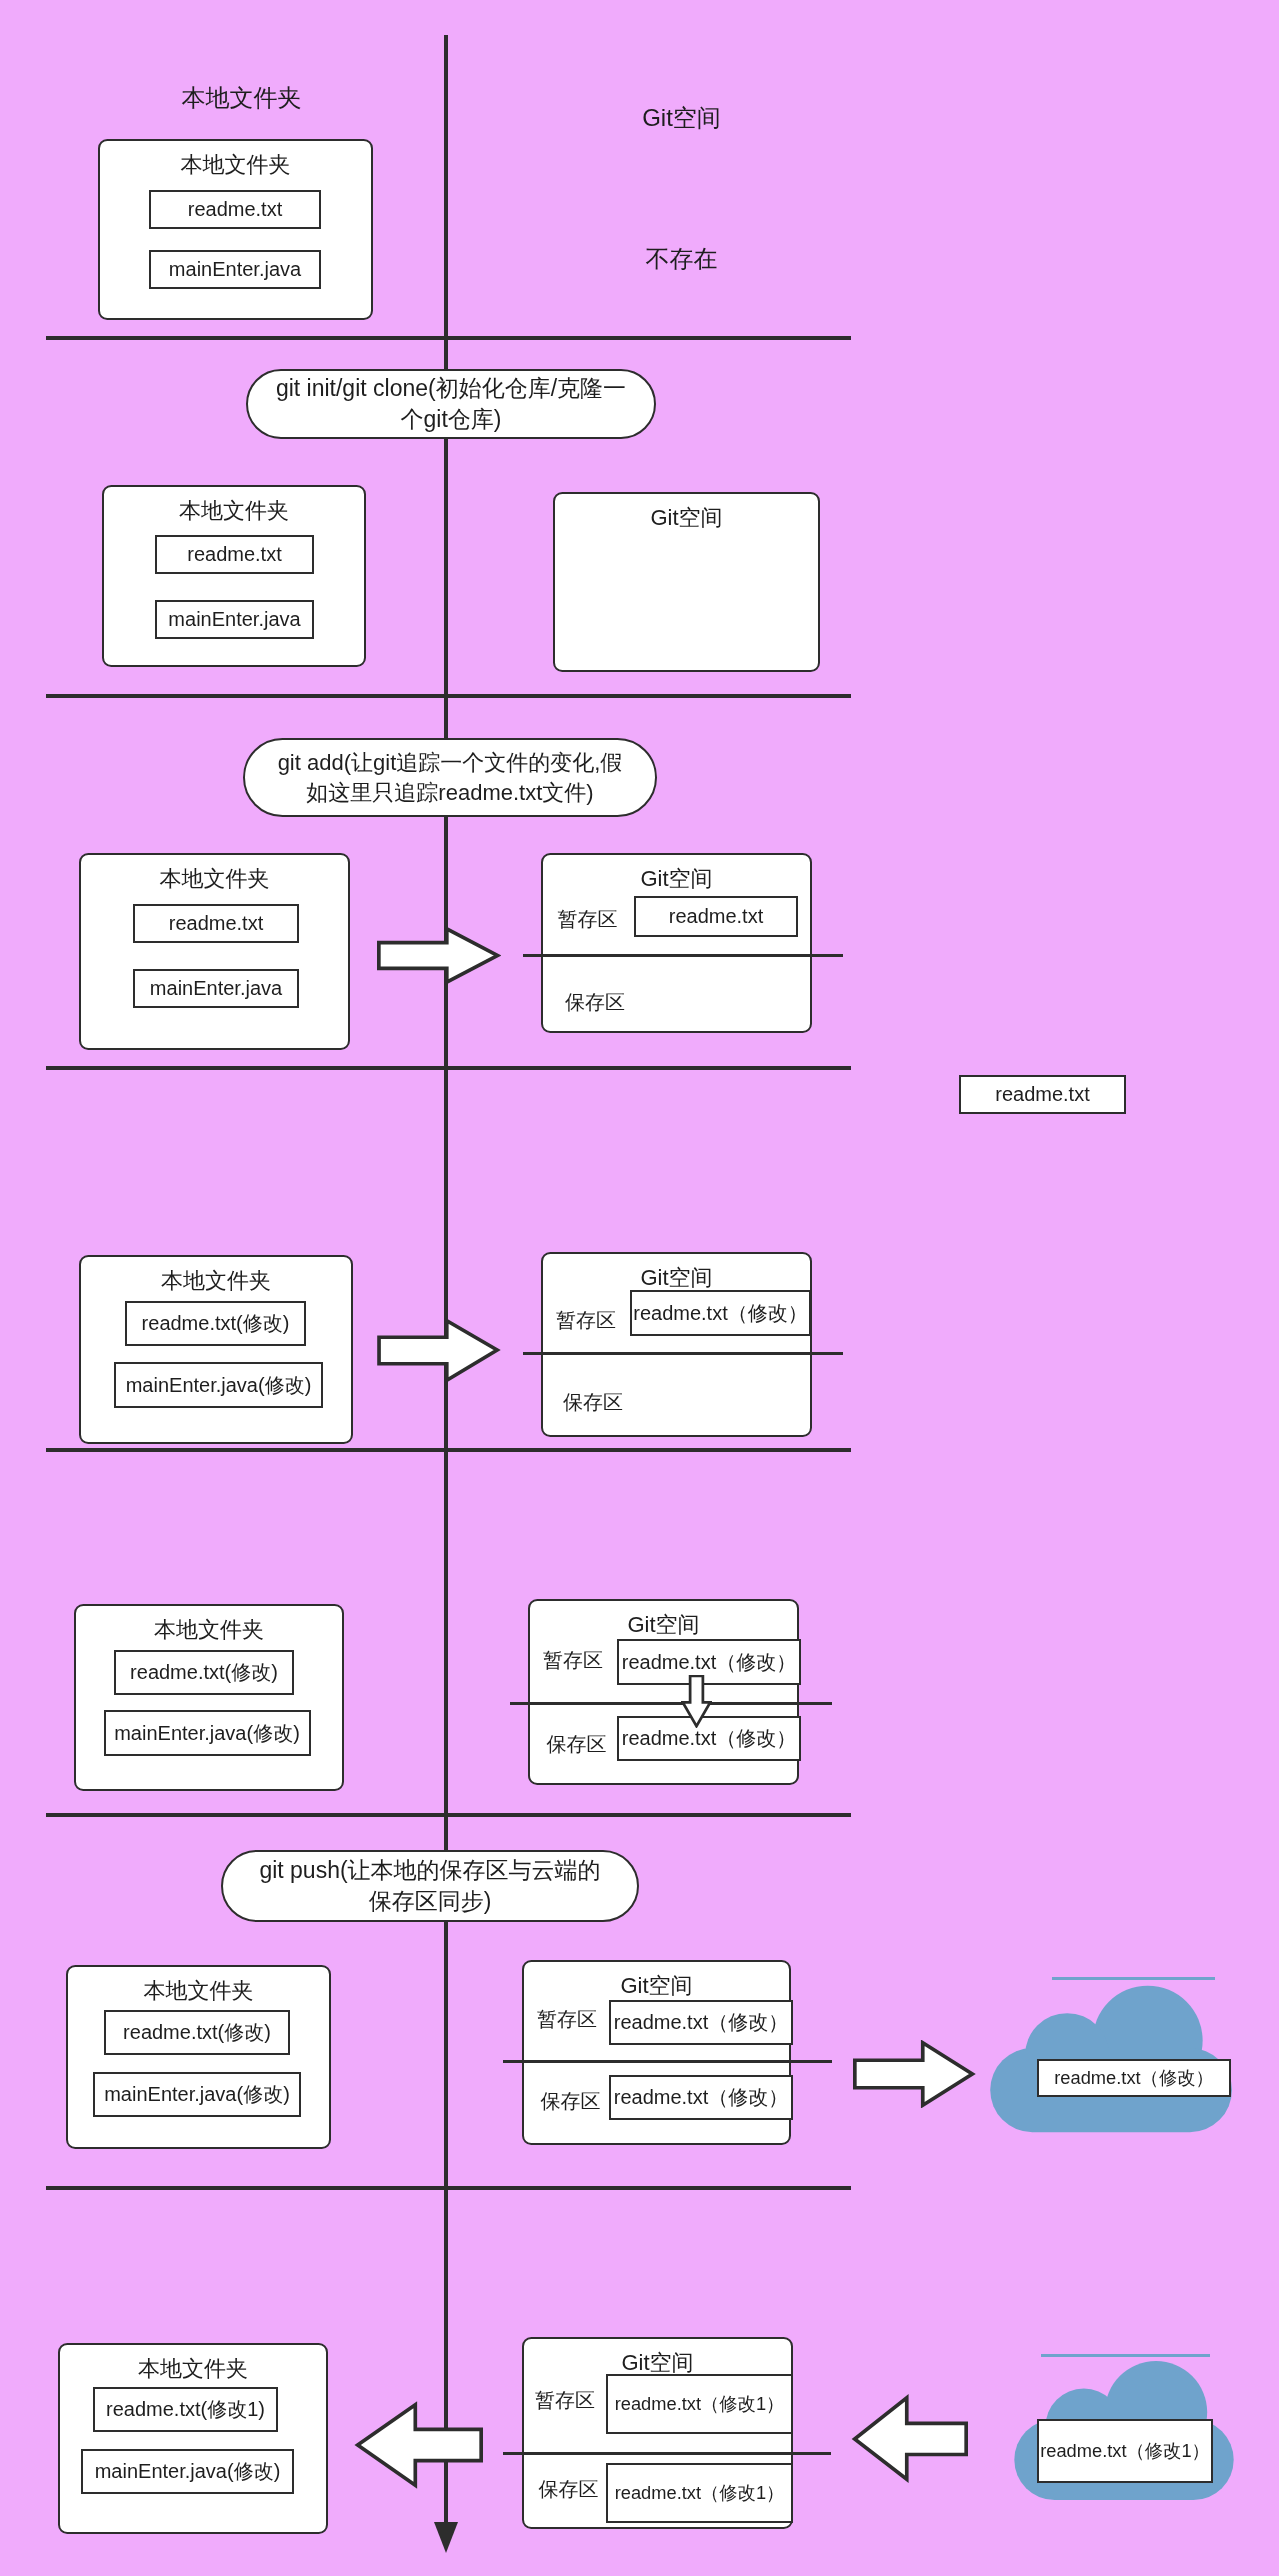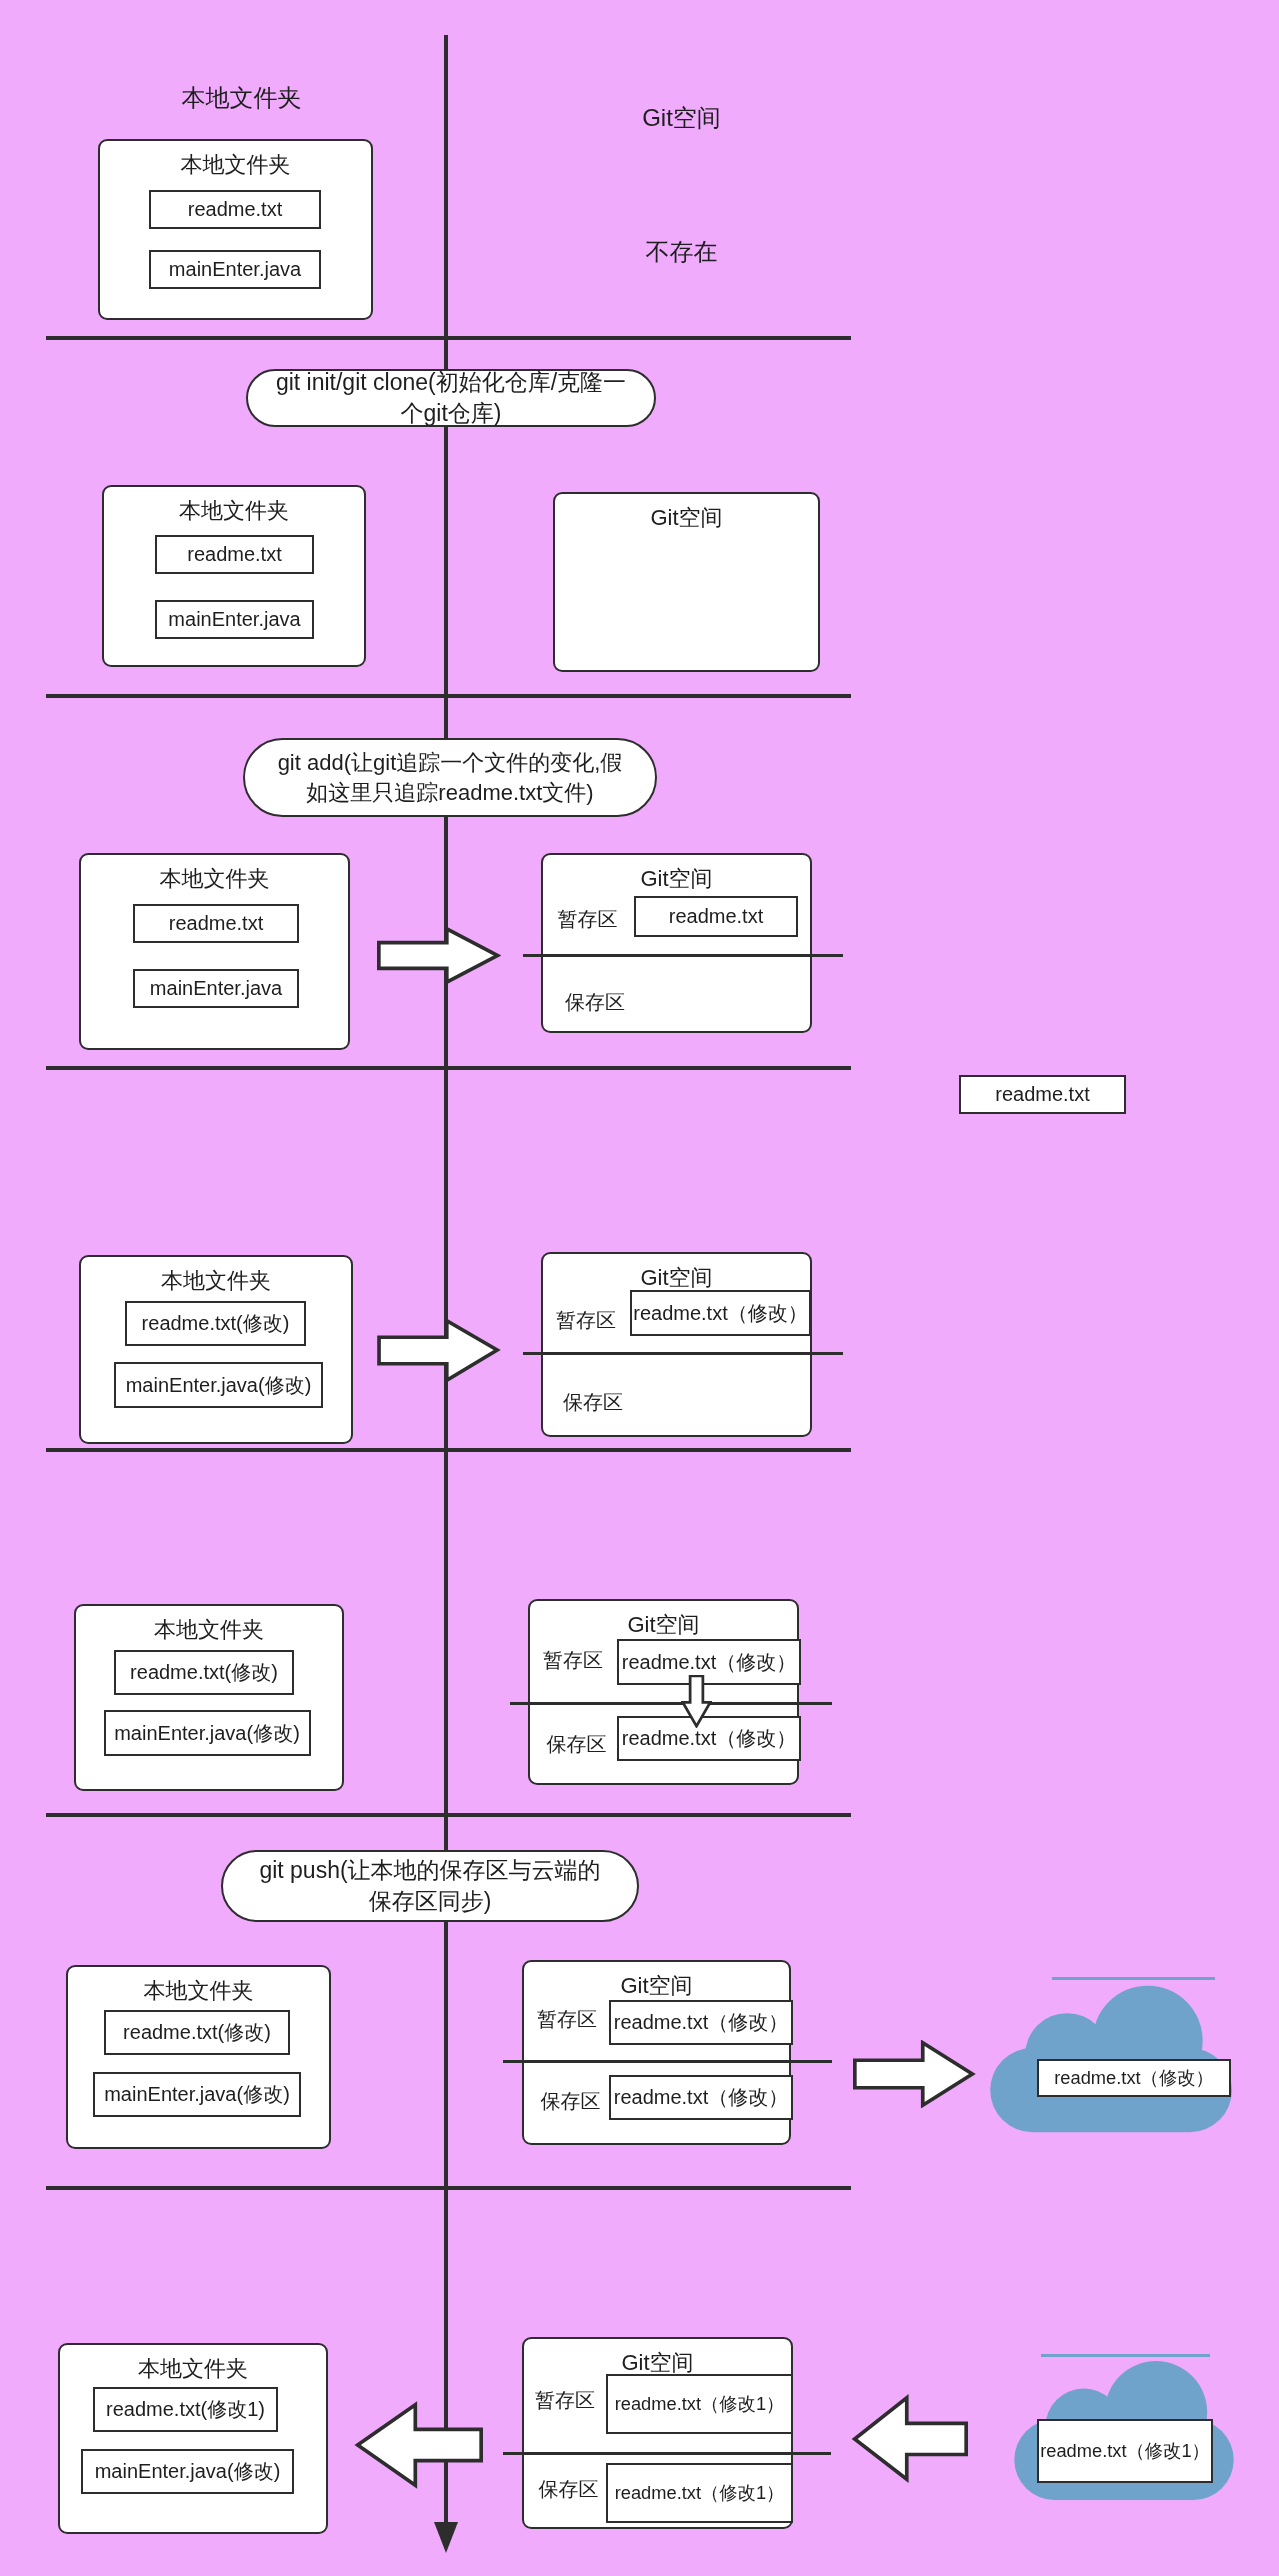--- a/index.html
+++ b/index.html
@@ -46,29 +46,29 @@
 
   <div class="sep" style="top:336px"></div>
   <div class="sep" style="top:694px"></div>
   <div class="sep" style="top:1066px"></div>
   <div class="sep" style="top:1448px"></div>
   <div class="sep" style="top:1813px"></div>
   <div class="sep" style="top:2186px"></div>
 
   <div class="collabel" style="left:150px;top:82px">本地文件夹</div>
   <div class="collabel" style="left:590px;top:102px">Git空间</div>
-  <div class="collabel" style="left:590px;top:236px">不存在</div>
+  <div class="collabel" style="left:590px;top:243px">不存在</div>
 
   <div class="box" style="left:98px;top:139px;width:275px;height:181px">
     <div class="title">本地文件夹</div>
     <div class="file" style="left:49px;top:49px;width:172px;height:39px">readme.txt</div>
     <div class="file" style="left:49px;top:109px;width:172px;height:39px">mainEnter.java</div>
   </div>
 
-  <div class="pill" style="left:246px;top:369px;width:410px;height:58px">git init/git clone(初始化仓库/克隆一个git仓库)</div>
+  <div class="pill" style="left:246px;top:369px;width:410px;height:70px">git init/git clone(初始化仓库/克隆一个git仓库)</div>
 
   <div class="box" style="left:102px;top:485px;width:264px;height:182px">
     <div class="title">本地文件夹</div>
     <div class="file" style="left:51px;top:48px;width:159px;height:39px">readme.txt</div>
     <div class="file" style="left:51px;top:113px;width:159px;height:39px">mainEnter.java</div>
   </div>
   <div class="box" style="left:553px;top:492px;width:267px;height:180px">
     <div class="title">Git空间</div>
   </div>
 

